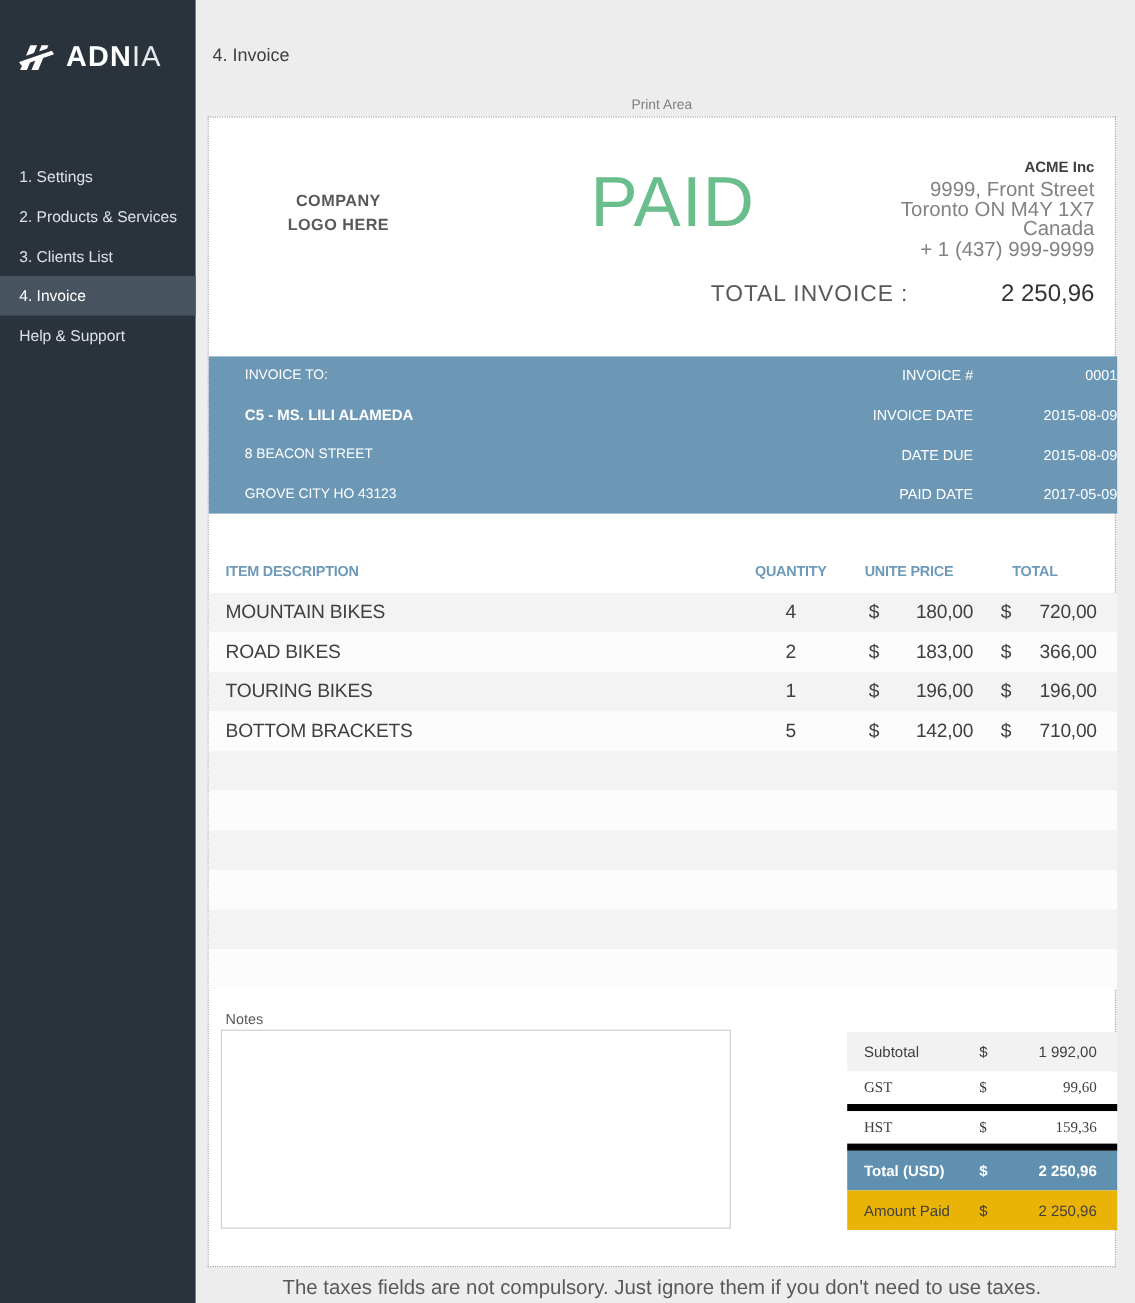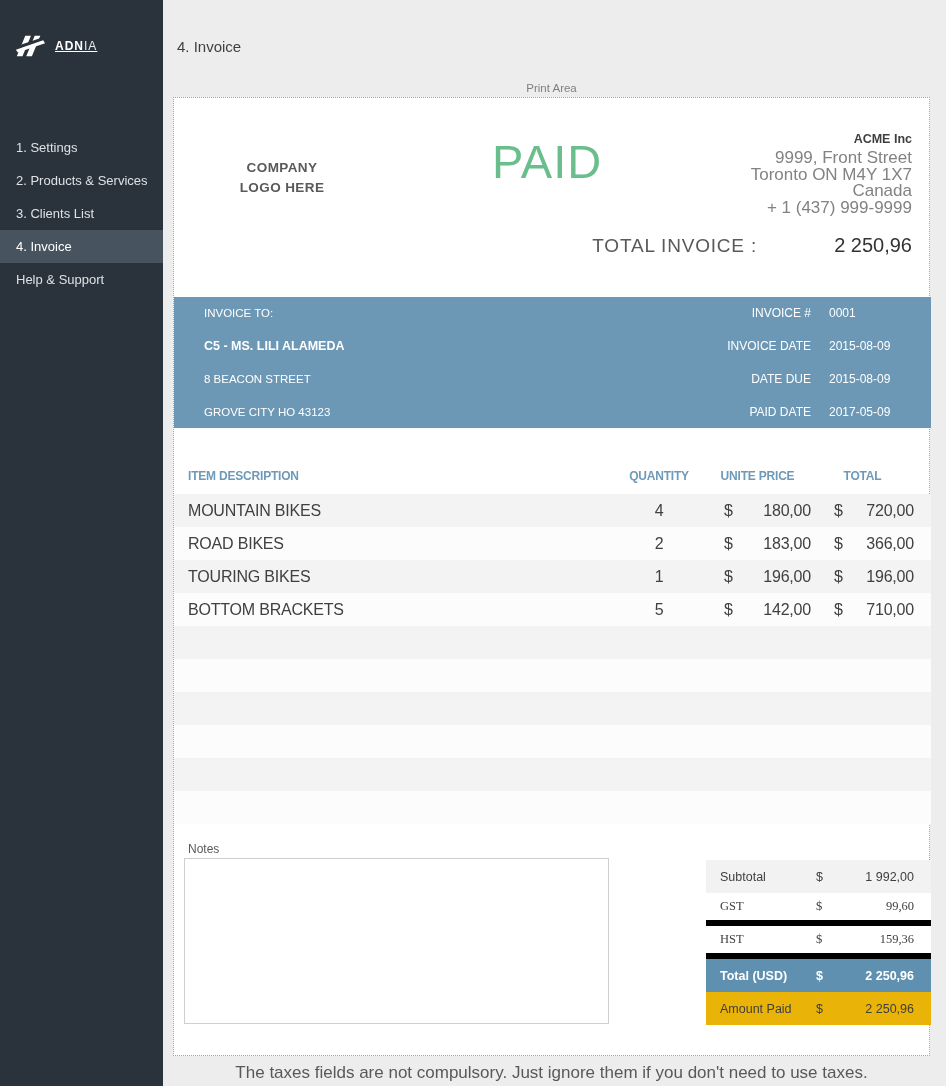--- a/index.html
+++ b/index.html
@@ -14,21 +14,21 @@
   
   .sidebar {
     position:absolute; left:0; top:0; width:163px; height:1086px;
     background:#2A333C;
   }
   .logo-row {
     display:flex; align-items:center; gap:9px;
     padding:34px 0 0 14px;
   }
   .logo-mark { width:32px; height:24px; flex:0 0 auto; }
-  .logo-text { color:#FFFFFF; font-size:12px; font-weight:bold; letter-spacing:1px;text-decoration:underline; }
+  .logo-text { color:#FFFFFF; font-size:24px; font-weight:bold; letter-spacing:1px; }
   .logo-text .light { font-weight:normal; color:#E9EDEF; }
   .menu { position:absolute; top:131px; left:0; width:163px; }
   .menu-item {
     height:33px; line-height:33px; padding-left:16px;
     color:#DDE1E4; font-size:13px; cursor:pointer; white-space:nowrap;
   }
   .menu-item.active { background:#47535E; color:#FFFFFF; }
   
   .main { position:absolute; left:163px; top:0; width:783px; height:1086px; }
   .page-title {
@@ -44,21 +44,21 @@
     background:#FFFFFF; border:1px dotted #A3A3A3;
   }
   
   .company-logo-placeholder {
     position:absolute; left:28px; top:60px; width:160px;
     text-align:center; font-size:13.5px; font-weight:bold;
     color:#595959; line-height:20px; letter-spacing:.4px;
   }
   .paid-stamp {
     position:absolute; left:318px; top:36px;
-    font-size:47px; color:#69BE8C; letter-spacing:1px;
+    font-size:59px; color:#69BE8C; letter-spacing:1px;
   }
   .company-block {
     position:absolute; right:17px; top:34px; text-align:right;
   }
   .company-name { font-size:12.5px; font-weight:bold; color:#3F3F3F; margin-bottom:4px; }
   .company-line { font-size:17px; color:#828282; line-height:16.5px; }
   .total-invoice-label {
     position:absolute; right:172px; top:137px;
     font-size:19px; color:#595959; letter-spacing:.8px;
   }
@@ -68,21 +68,21 @@
   }
   
   .bill-band {
     position:absolute; left:0; top:199px; width:757px; height:131px;
     background:#6C98B6; color:#FFFFFF;
   }
   .band-row { position:relative; height:33px; line-height:33px; }
   .band-left { position:absolute; left:30px; font-size:11.5px; white-space:nowrap; }
   .band-left.client { font-weight:bold; font-size:12.5px; }
   .band-label { position:absolute; left:400px; width:237px; text-align:right; font-size:12px; }
-  .band-value { position:absolute; left:655px; width:102px; text-align:left; font-size:12px; }
+  .band-value { position:absolute; left:655px; width:102px; text-align:right; font-size:12px; }
   
   .items-header { position:absolute; left:0; top:363px; width:757px; height:30px;
     display:grid; grid-template-columns:440px 90px 107px 103px 17px; align-items:center;
     font-size:12px; font-weight:bold; color:#6D9AB8; letter-spacing:-0.2px; }
   .items-header .h-desc { padding-left:14px; }
   .items-header .h-center { text-align:center; }
   .items-rows { position:absolute; left:0; top:396px; width:757px; }
   .items-row { height:33px; display:grid; grid-template-columns:440px 90px 107px 103px 17px;
     align-items:center; font-size:16px; color:#404040; letter-spacing:-0.2px; }
   .items-row:nth-child(odd) { background:#F3F3F3; }

